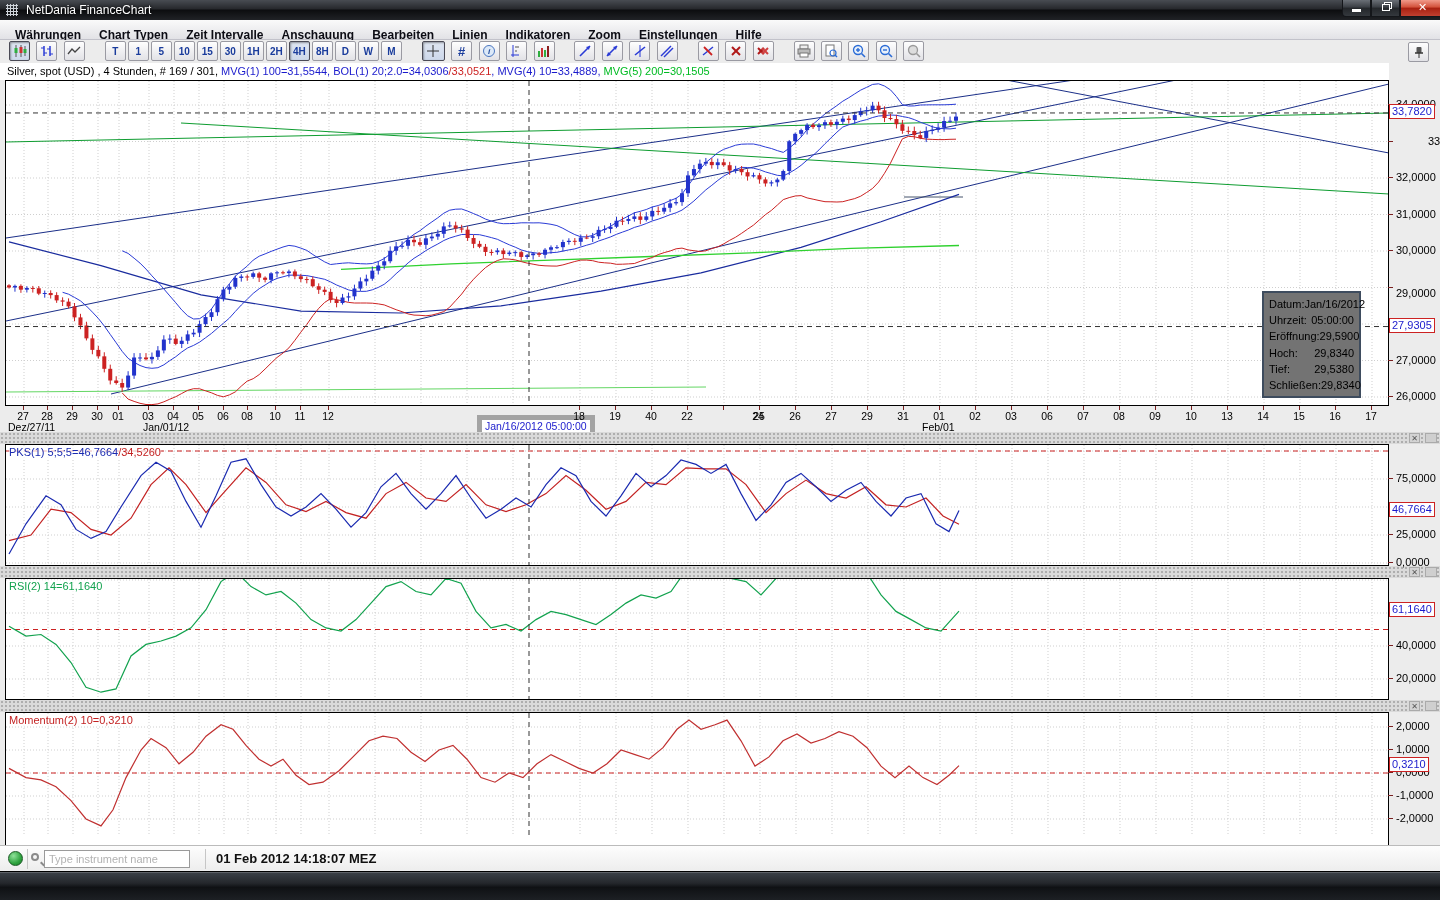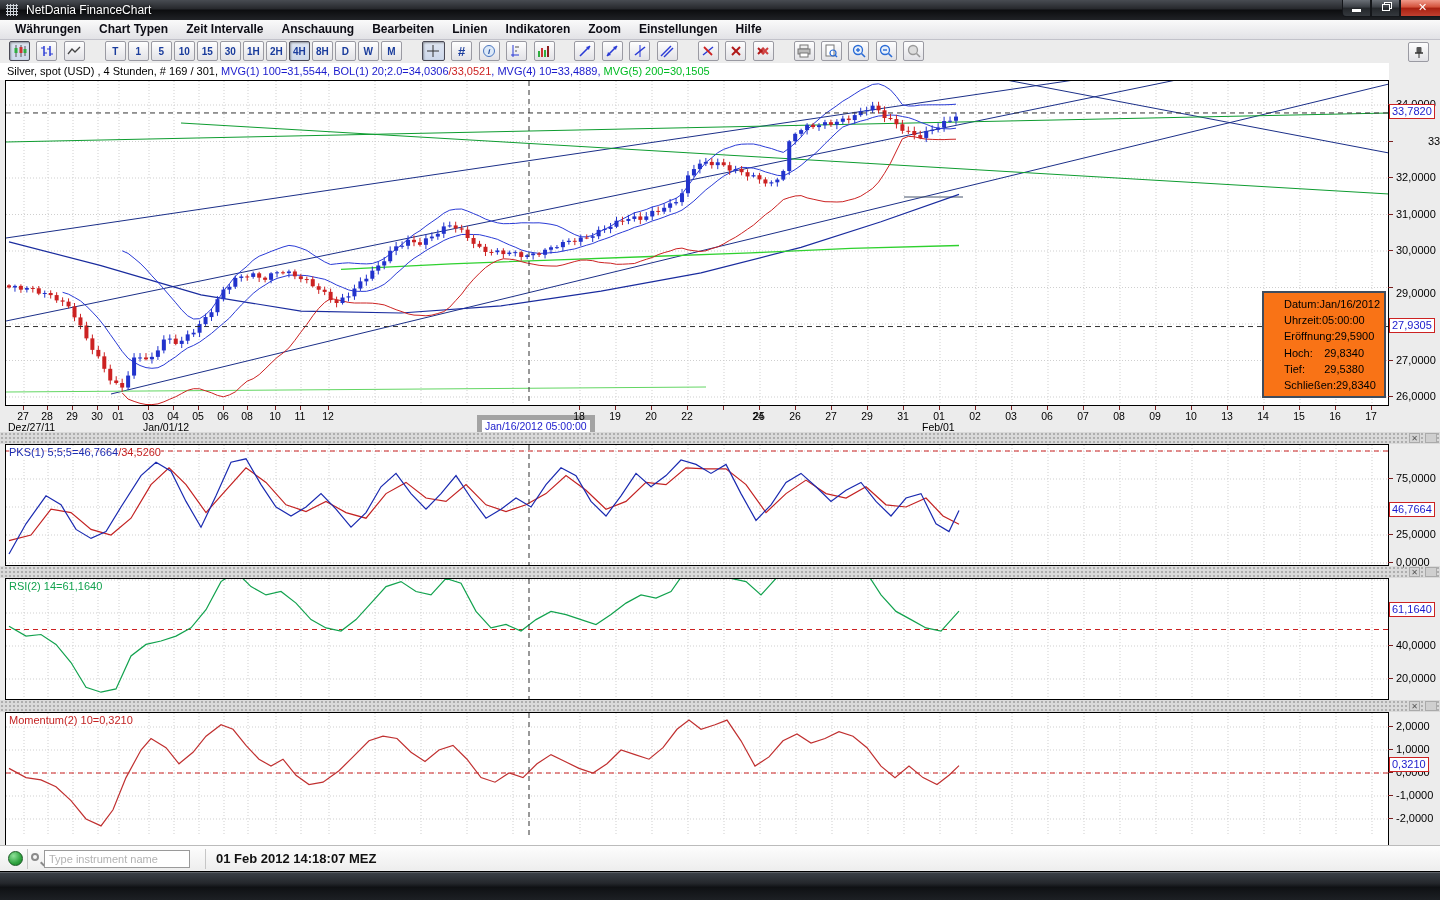--- a/index.html
+++ b/index.html
@@ -21,21 +21,21 @@
   #btn-close{left:1400px;width:45px;border-radius:0 0 4px 0;
     background:linear-gradient(#f09a8a,#d2503a 45%,#a82010 50%,#c04030);font-size:11px;}
   .min-glyph{display:inline-block;width:9px;height:3px;background:#fff;margin-top:9px;}
   .restore-glyph{display:inline-block;width:8px;height:7px;border:1px solid #fff;margin-top:4px;
     box-shadow:2px -2px 0 -1px #34383d,2px -2px 0 0 #fff;}
 
   
   #menubar{left:0;top:20px;width:1440px;height:20px;
     background:linear-gradient(#fafafa,#e2e2e6);border-bottom:1px solid #c2c2ca;
     font-size:12px;font-weight:bold;color:#0c0c14;white-space:nowrap;padding-left:6px;}
-  .menu-item{display:inline-block;padding:2px 9px 0 9px;height:32px;}
+  .menu-item{display:inline-block;padding:8px 9px 0 9px;height:32px;}
 
   
   #toolbar{left:0;top:40px;width:1440px;height:23px;background:#ececec;padding:1px 0 0 8px;white-space:nowrap;}
   .tbtn{display:inline-flex;align-items:center;justify-content:center;width:21px;height:20px;
     vertical-align:top;margin:0 1px;border:1px solid #9a9aa2;border-radius:2px;
     background:linear-gradient(#fefefe,#e2e2e6);font-size:10px;font-weight:bold;color:#1a3c9c;}
   .tbtn.pressed{border:1px solid #4a4a55;background:linear-gradient(#dfe6f2,#cdd8ea);
     box-shadow:inset 1px 1px 2px rgba(0,0,0,.35);}
   .tbtn.wide{width:23px;}
   .tgap{display:inline-block;width:9px;}
@@ -70,22 +70,22 @@
     color:#1a1acc;padding:0 3px;line-height:13px;}
 
   
   .splitter{position:absolute;left:0;width:1440px;height:12px;background:#dadada;
     background-image:radial-gradient(#aeaeae 1px,transparent 1.2px);background-size:4px 4px;}
   .split-x{position:absolute;left:1409px;top:1px;width:11px;height:10px;font-size:8px;line-height:10px;
     text-align:center;color:#555;background:#d3d3d3;border:1px solid #aaa;}
   .split-cap{position:absolute;left:1425px;top:1px;width:12px;height:10px;background:#cfcfcf;border:1px solid #aaa;}
 
   
-  #tooltip{left:1262px;top:291px;width:124px;background:#f97316;border:2px solid #3e4c5e;
-    font-size:11px;padding:3px 20px;z-index:30;}
+  #tooltip{left:1262px;top:291px;width:99px;background:#737373;border:2px solid #3e4c5e;
+    font-size:11px;padding:3px 5px;z-index:30;}
   .tt-row{display:flex;justify-content:space-between;line-height:16.2px;}
 
   
   #bottombar{left:0;top:845px;width:1440px;height:26px;background:linear-gradient(#fdfdfd,#ededed);
     border-top:1px solid #bbb;}
   #status-dot{left:8px;top:5px;width:15px;height:15px;border-radius:50%;
     background:radial-gradient(circle at 35% 30%,#8fe29a,#2fa33f 60%,#157a26);border:1px solid #1a5a24;}
   .vsep{position:absolute;top:3px;width:1px;height:20px;background:#c6c6c6;}
   #mag-icon{left:31px;top:7px;width:8px;height:8px;border:2px solid #8a8a8a;border-radius:50%;}
   #mag-icon:after{content:"";position:absolute;left:7px;top:8px;width:5px;height:2px;background:#8a8a8a;transform:rotate(45deg);}
@@ -840,21 +840,21 @@
     <div class="xlab" style="left: 275px;">10</div>
     <div class="xtickmark" style="left: 300px;"></div>
     <div class="xlab" style="left: 300px;">11</div>
     <div class="xtickmark" style="left: 328px;"></div>
     <div class="xlab" style="left: 328px;">12</div>
     <div class="xtickmark" style="left: 579px;"></div>
     <div class="xlab" style="left: 579px;">18</div>
     <div class="xtickmark" style="left: 615px;"></div>
     <div class="xlab" style="left: 615px;">19</div>
     <div class="xtickmark" style="left: 651px;"></div>
-    <div class="xlab" style="left: 651px;">20</div>
+    <div class="xlab" style="left: 651px;">40</div>
     <div class="xtickmark" style="left: 687px;"></div>
     <div class="xlab" style="left: 687px;">22</div>
     <div class="xtickmark" style="left: 723px;"></div>
     <div class="xlab" style="left: 758px;">24</div>
     <div class="xtickmark" style="left: 759px;"></div>
     <div class="xlab" style="left: 759px;">25</div>
     <div class="xtickmark" style="left: 795px;"></div>
     <div class="xlab" style="left: 795px;">26</div>
     <div class="xtickmark" style="left: 831px;"></div>
     <div class="xlab" style="left: 831px;">27</div>

